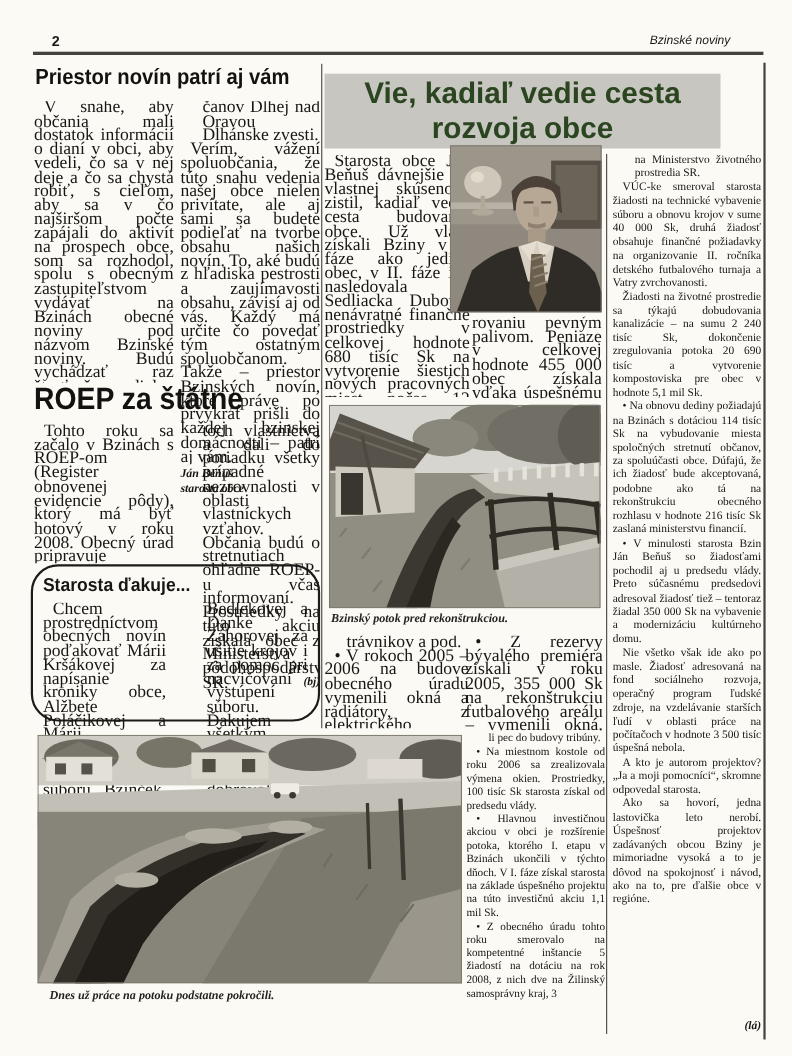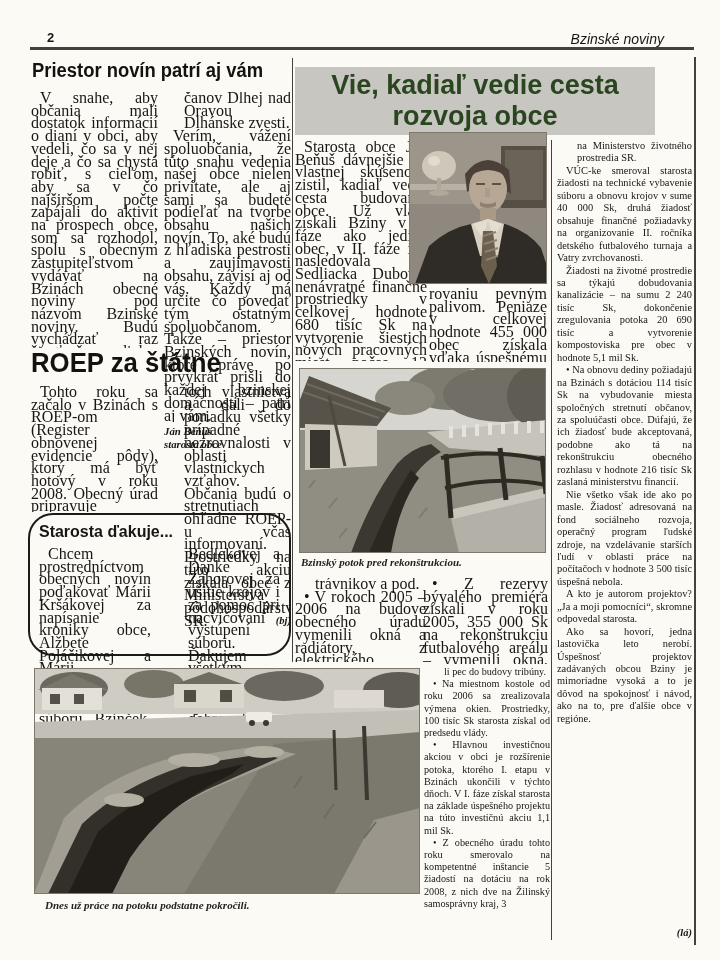--- a/index.html
+++ b/index.html
@@ -8,21 +8,21 @@
     --ink:#181614;
     --paper:#fbfaf5;
     --rule:#45423e;
   }
   html,body{margin:0;padding:0;background:var(--paper);}
   .page{position:relative;width:720px;height:960px;background:var(--paper);overflow:hidden;
         font-family:"Liberation Serif",serif;color:var(--ink);}
   .abs{position:absolute;}
   
   .pagenum{font-family:"Liberation Sans",sans-serif;font-weight:bold;font-size:13px;}
-  .masthead{font-family:"Liberation Sans",sans-serif;font-style:italic;font-size:14px;}
+  .masthead{font-family:"Liberation Sans",sans-serif;font-style:italic;font-size:11px;}
   .hrule{background:var(--rule);}
   .vrule{background:var(--rule);width:1px;}
   
   .head-sans{font-family:"Liberation Sans",sans-serif;font-weight:bold;color:#131210;
              transform:scaleX(.92);transform-origin:0 50%;white-space:nowrap;}
   .green-head{font-family:"Liberation Sans",sans-serif;font-weight:bold;color:var(--headline-green);
               background:var(--headline-bg);text-align:center;
               font-size:27px;line-height:31px;padding:3px 18px 4px;box-sizing:border-box;}
   
   .col{font-size:16px;line-height:12.7px;text-align:justify;overflow:hidden;}
@@ -184,20 +184,21 @@
       <p class="para">• Hlavnou investičnou akciou v obci je rozšírenie potoka, ktorého I. etapu v Bzinách ukončili v týchto dňoch. V I. fáze získal starosta na základe úspešného projektu na túto investičnú akciu 1,1 mil Sk.</p>
       <p class="para">• Z obecného úradu tohto roku smerovalo na kompetentné inštancie 5 žiadostí na dotáciu na rok 2008, z nich dve na Žilinský samosprávny kraj, 3</p>
     </div>
 
   <div class="abs" style="left:557px;top:140px;width:135px;">
     <div class="col rcol" style="height:786px;">
         <p class="para flush">na Ministerstvo životného prostredia SR.</p>
         <p class="para">VÚC-ke smeroval starosta žiadosti na technické vybavenie súboru a obnovu krojov v sume 40 000 Sk, druhá žiadosť obsahuje finančné požiadavky na organizovanie II. ročníka detského futbalového turnaja a Vatry zvrchovanosti.</p>
         <p class="para">Žiadosti na životné prostredie sa týkajú dobudovania kanalizácie – na sumu 2 240 tisíc Sk, dokončenie zregulovania potoka 20 690 tisíc a vytvorenie kompostoviska pre obec v hodnote 5,1 mil Sk.</p>
         <p class="para">• Na obnovu dediny požiadajú na Bzinách s dotáciou 114 tisíc Sk na vybudovanie miesta spoločných stretnutí občanov, za spoluúčasti obce. Dúfajú, že ich žiadosť bude akceptovaná, podobne ako tá na rekonštrukciu obecného rozhlasu v hodnote 216 tisíc Sk zaslaná ministerstvu financií.</p>
+        <p class="para">• V minulosti starosta Bzin Ján Beňuš so žiadosťami pochodil aj u predsedu vlády. Preto súčasnému predsedovi adresoval žiadosť tiež – tentoraz žiadal 350 000 Sk na vybavenie a modernizáciu kultúrneho domu.</p>
         <p class="para">Nie všetko však ide ako po masle. Žiadosť adresovaná na fond sociálneho rozvoja, operačný program ľudské zdroje, na vzdelávanie starších ľudí v oblasti práce na počítačoch v hodnote 3 500 tisíc úspešná nebola.</p>
         <p class="para">A kto je autorom projektov? „Ja a moji pomocníci“, skromne odpovedal starosta.</p>
         <p class="para">Ako sa hovorí, jedna lastovička leto nerobí. Úspešnosť projektov zadávaných obcou Bziny je mimoriadne vysoká a to je dôvod na spokojnosť i návod, ako na to, pre ďalšie obce v regióne.</p>
       </div>
     <div class="byline">(lá)</div>
   </div>
 
   <div class="abs photo" style="left:34px;top:668px;">
     <svg width="386" height="226" viewBox="0 0 386 226">
       <rect width="386" height="46" fill="#cfccc4"></rect>

